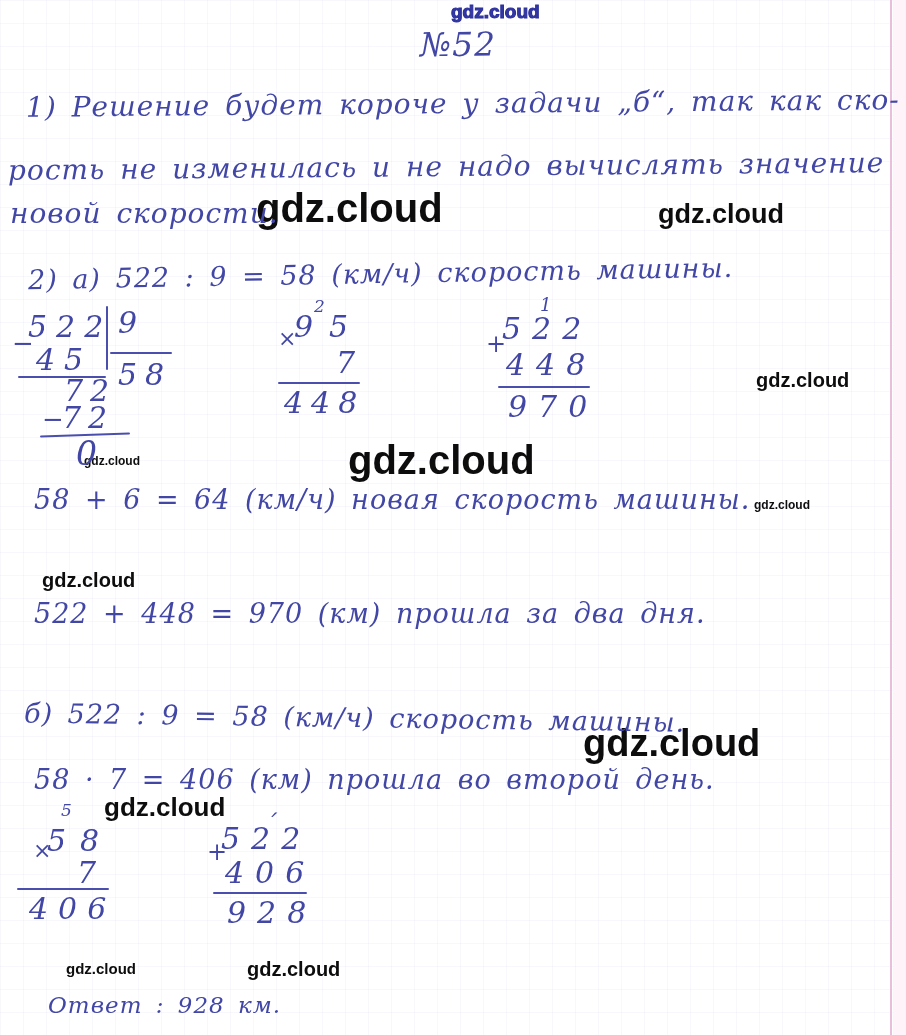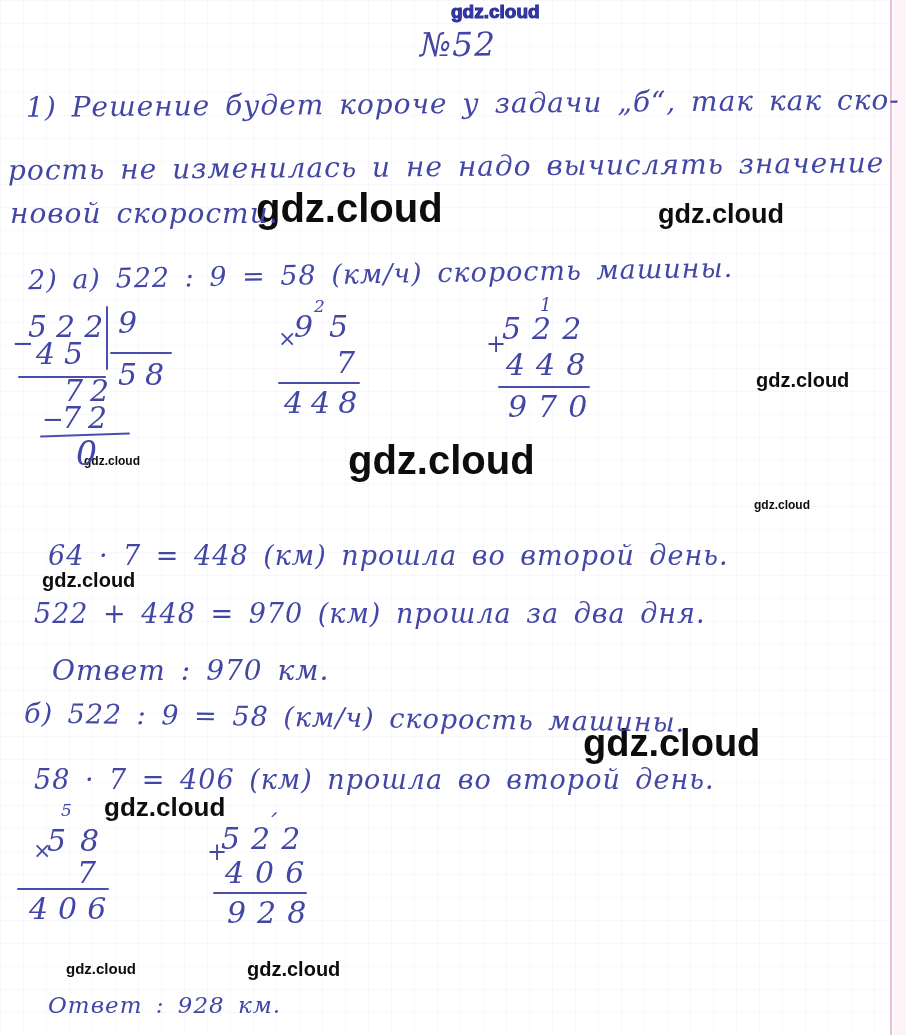--- a/index.html
+++ b/index.html
@@ -67,21 +67,21 @@
 
   <div class="hw r-1" style="left:28px; top:257px; font-size:27px;">2) а) 522 : 9 = 58 (км/ч) скорость машины.</div>
 
   <div class="cb digits30" style="left:12px; top:306px; width:175px; height:175px;">
     <span style="left:0; top:24px; font-size:26px;">−</span>
     <span style="left:16px; top:6px; letter-spacing:9px;">522</span>
     <div class="vbar" style="left:94px; top:0; height:64px;"></div>
     <span style="left:106px; top:2px;">9</span>
     <div class="rule" style="left:98px; top:46px; width:62px;"></div>
     <span style="left:106px; top:54px; letter-spacing:8px;">58</span>
-    <span style="left:24px; top:33px; letter-spacing:9px;text-align:center;">45</span>
+    <span style="left:24px; top:39px; letter-spacing:9px;text-align:center;">45</span>
     <div class="rule" style="left:6px; top:70px; width:88px;"></div>
     <span style="left:52px; top:70px; letter-spacing:7px;">72</span>
     <span style="left:30px; top:100px; font-size:26px;">−</span>
     <span style="left:50px; top:97px; letter-spacing:7px;">72</span>
     <div class="rule" style="left:28px; top:128px; width:90px; transform:rotate(-2deg);"></div>
     <span style="left:64px; top:131px; font-size:33px;">0</span>
   </div>
 
   <div class="cb digits30" style="left:278px; top:298px; width:100px; height:130px;">
     <span style="left:36px; top:0; font-size:17px;">2</span>
@@ -94,23 +94,22 @@
 
   <div class="cb digits30" style="left:486px; top:296px; width:110px; height:130px;">
     <span style="left:54px; top:0; font-size:18px;">1</span>
     <span style="left:0; top:36px; font-size:24px;">+</span>
     <span style="left:16px; top:18px; letter-spacing:11px;">522</span>
     <span style="left:20px; top:54px; letter-spacing:11px;">448</span>
     <div class="rule" style="left:12px; top:90px; width:92px;"></div>
     <span style="left:22px; top:96px; letter-spacing:11px;">970</span>
   </div>
 
-  <div class="hw" style="left:48px; top:539px; font-size:27px;">64 · 7 = 448 (км) прошла во второй день.</div>
+  <div class="hw" style="left:34px; top:483px; font-size:27px;">58 + 6 = 64 (км/ч) новая скорость машины.</div>
   <div class="hw" style="left:34px; top:597px; font-size:27px;">522 + 448 = 970 (км) прошла за два дня.</div>
-  <div class="hw" style="left:52px; top:653px; font-size:28px;">Ответ : 970 км.</div>
 
   <div class="hw r1" style="left:24px; top:701px; font-size:27px;">б) 522 : 9 = 58 (км/ч) скорость машины.</div>
   <div class="hw" style="left:34px; top:763px; font-size:27px;">58 · 7 = 406 (км) прошла во второй день.</div>
 
   <div class="cb digits30" style="left:17px; top:800px; width:100px; height:130px;">
     <span style="left:44px; top:2px; font-size:17px;">5</span>
     <span style="left:16px; top:40px; font-size:22px;">×</span>
     <span style="left:30px; top:26px; letter-spacing:14px;">58</span>
     <span style="left:60px; top:58px;">7</span>
     <div class="rule" style="left:0; top:88px; width:92px;"></div>

